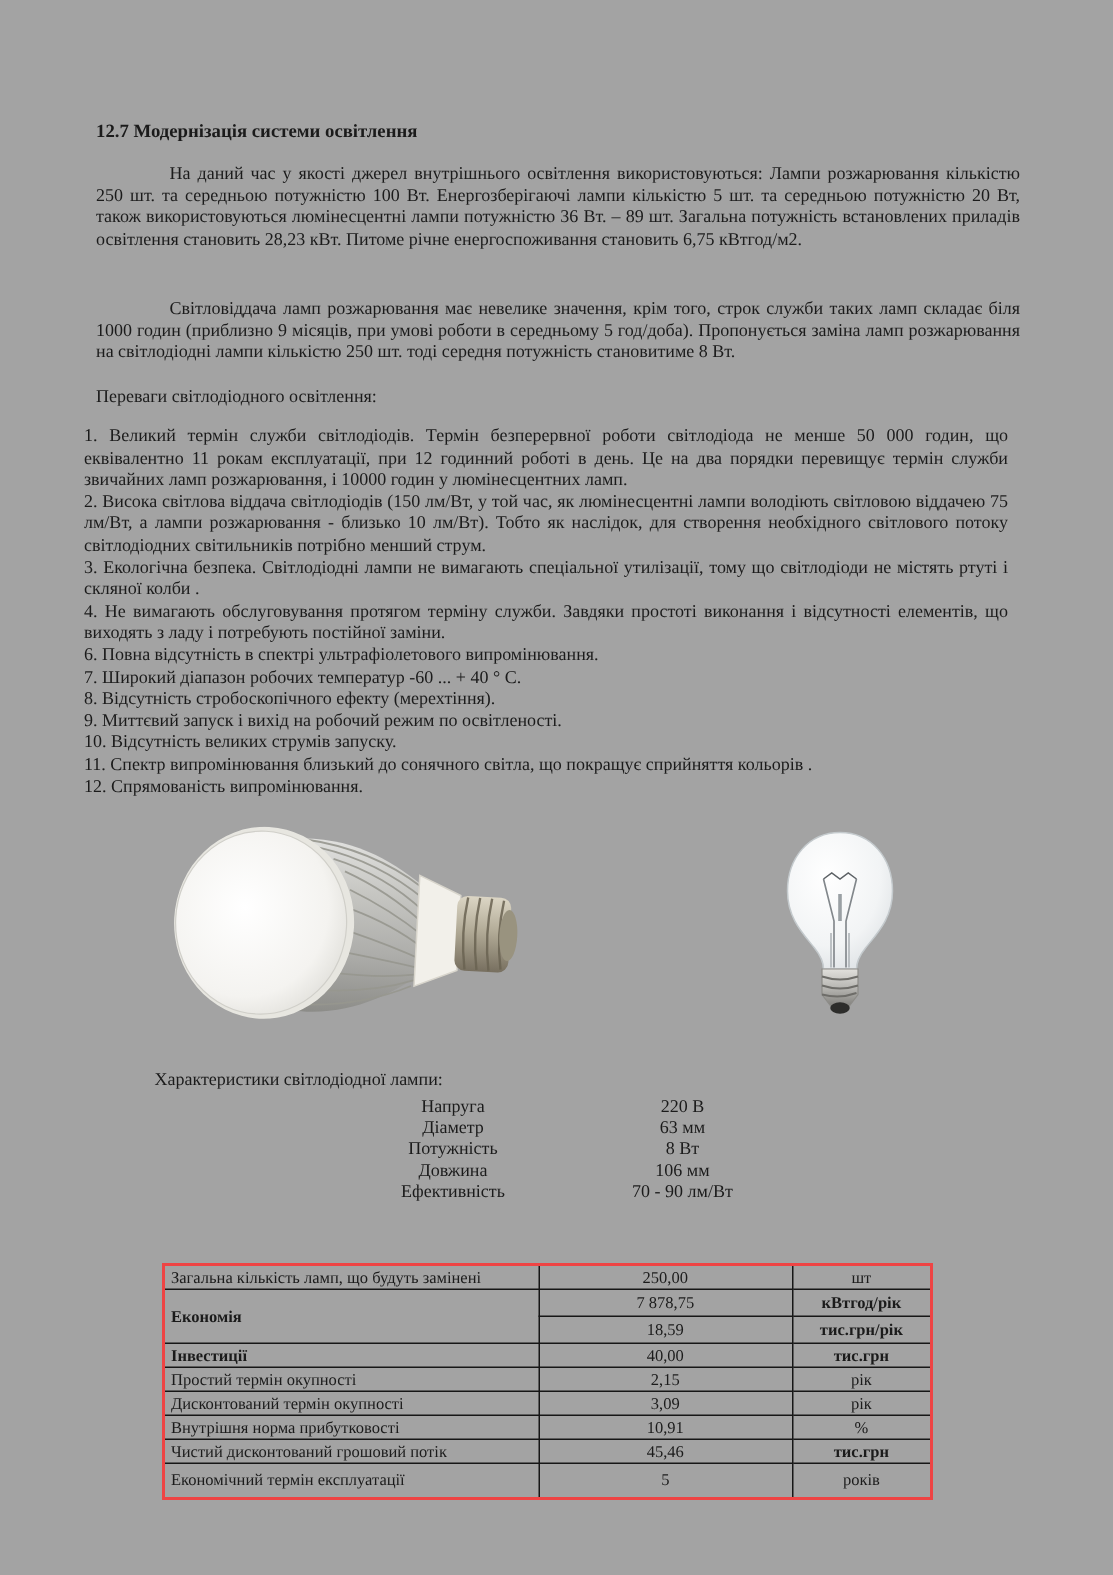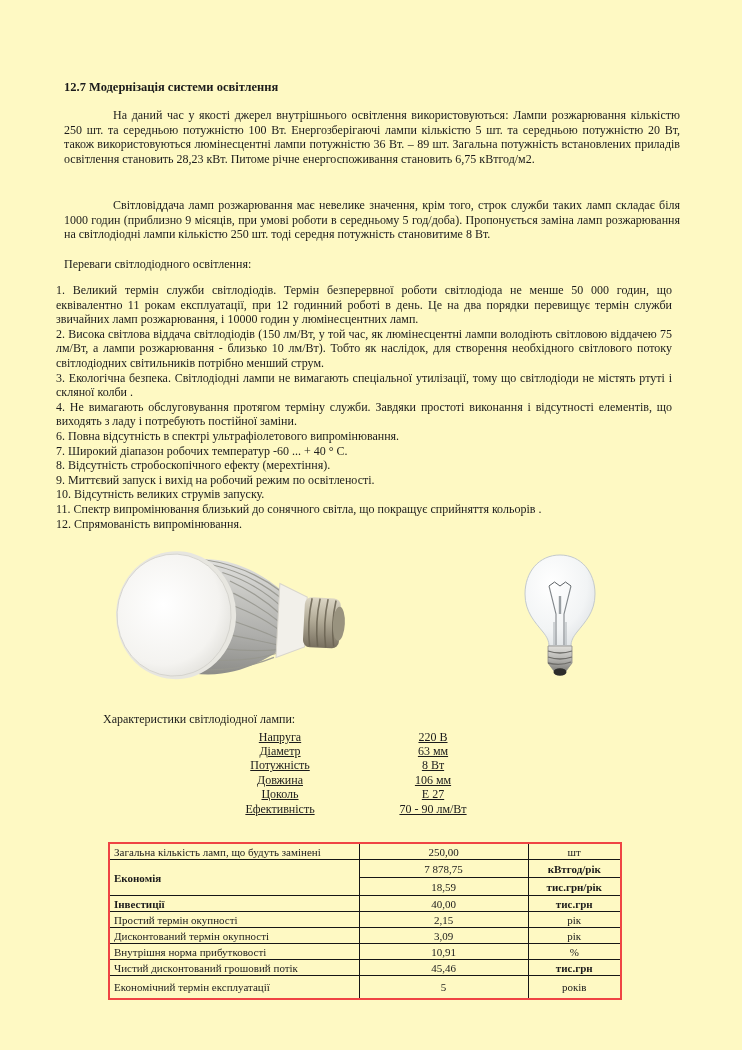--- a/index.html
+++ b/index.html
@@ -1,19 +1,19 @@
 <!DOCTYPE html>
 <html><head>
 <meta charset="utf-8">
 <style>
   html,body{margin:0;padding:0;}
   .page{
     position:relative;
     width:742px;height:1050px;
-    background:#fef9c3;
+    background:#a3a3a3;
     font-family:"Liberation Serif", serif;
     color:#1b1b1b;
     overflow:hidden;
   }
   .title{
     position:absolute;left:64px;top:80px;
     font-size:12.5px;font-weight:bold;margin:0;
   }
   .para{
     position:absolute;left:64px;width:616px;
@@ -29,21 +29,21 @@
   .char-h{left:103px;top:712px;}
   .adv-list{
     position:absolute;left:56px;top:283px;width:616px;
   }
   .adv-item{
     margin:0;font-size:12px;line-height:14.6px;text-align:justify;
   }
   .figures{position:absolute;left:0;top:550px;width:742px;height:136px;}
   .led-fig{position:absolute;left:110px;top:1px;}
   .inc-fig{position:absolute;left:518px;top:2px;}
-  .char-list{position:absolute;left:210px;top:730px;text-decoration:underline;}
+  .char-list{position:absolute;left:232px;top:730px;}
   .char-row{display:flex;height:14.4px;align-items:center;}
   .char-label{width:140px;text-align:center;font-size:12px;}
   .char-value{width:140px;margin-left:13px;text-align:center;font-size:12px;}
   table.summary{
     position:absolute;left:108px;top:842px;width:512px;
     border-collapse:collapse;border:2px solid #ef4444;
     table-layout:fixed;font-size:11px;
   }
   table.summary td{
     border:1px solid #161616;
@@ -171,24 +171,20 @@
     </div>
     <div class="char-row">
       <div class="char-label">Потужність</div>
       <div class="char-value">8 Вт</div>
     </div>
     <div class="char-row">
       <div class="char-label">Довжина</div>
       <div class="char-value">106 мм</div>
     </div>
     <div class="char-row">
-      <div class="char-label">Цоколь</div>
-      <div class="char-value">Е 27</div>
-    </div>
-    <div class="char-row">
       <div class="char-label">Ефективність</div>
       <div class="char-value">70 - 90 лм/Вт</div>
     </div>
   </div>
 
   <table class="summary">
     <colgroup>
         <col style="width:250px">
         <col style="width:169px">
         <col style="width:93px">

